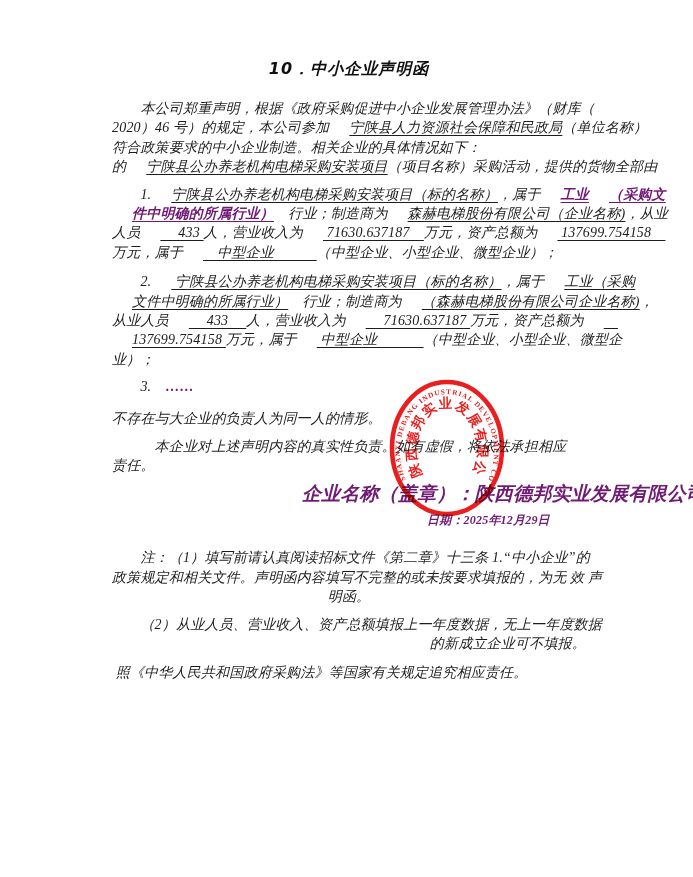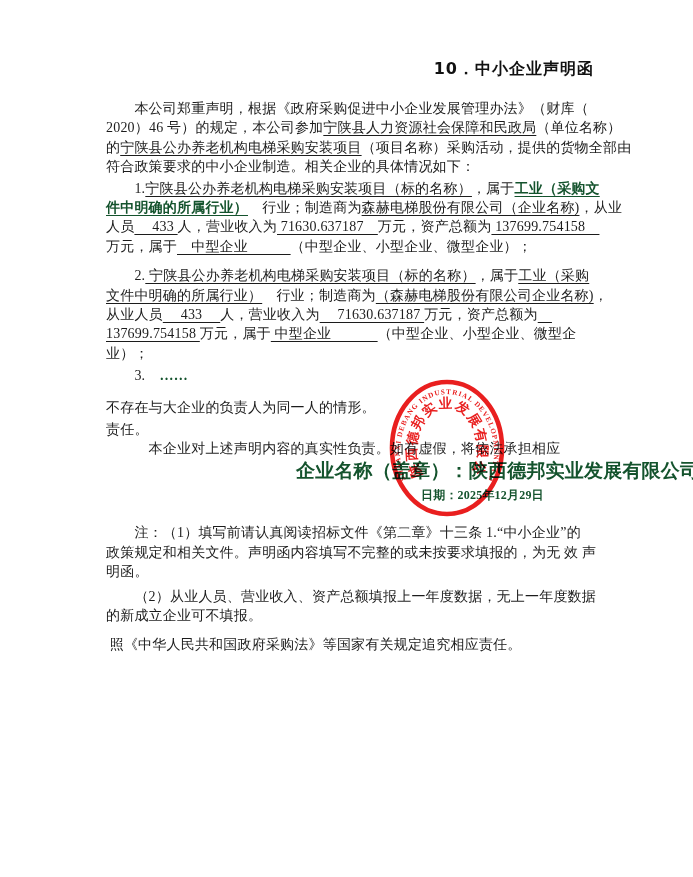--- a/index.html
+++ b/index.html
@@ -2,57 +2,58 @@
 <html><head>
 <meta charset="utf-8">
 <style>
   html,body{margin:0;padding:0;}
   body{
     width:693px;height:877px;background:#ffffff;position:relative;overflow:hidden;
     font-family:"Liberation Serif","DejaVu Serif",serif;color:#1c1c1c;
   }
   .doc{position:absolute;left:104px;top:60px;width:490px;}
   .doc-title{
-    text-align:right;font-family:"DejaVu Sans","Liberation Sans",sans-serif;
+    text-align:center;font-family:"DejaVu Sans","Liberation Sans",sans-serif;
     font-weight:bold;font-size:16px;line-height:18px;color:#111;margin-bottom:21px;
     letter-spacing:1px;
+    font-style:italic;
   }
-  .para{margin:2px;}
+  .para{margin:8px;font-style:italic;}
   .line{white-space:pre;font-size:14px;line-height:19.4px;height:19.4px;letter-spacing:0.2px;}
-  .run-u{text-decoration:underline;text-underline-offset:3px;text-decoration-thickness:1px;}
-  .run-b{font-weight:bold;color:#14532d;}
+  .run-u{text-decoration:underline;text-underline-offset:3px;text-decoration-thickness:1px;padding-left:20px;}
+  .run-b{font-weight:bold;color:#701a75;}
   
   .blk-item2{margin-top:10px;}
   .blk-three{margin-top:3px;}
   .blk-above{margin-top:13px;}
   .blk-sig{padding-left:190px;letter-spacing:0.5px;}
   .blk-sig .line{font-size:19px;}
   .blk-date{padding-left:315px;margin-top:6px;letter-spacing:2px;}
   .blk-date .line{font-size:12px;}
-  .blk-note1{margin-top:18px;}
-  .blk-note2{margin-top:5px;}
+  .blk-note1{margin-top:18px;text-align:center;}
+  .blk-note2{margin-top:5px;text-align:right;}
   .blk-note3{margin-top:10px;}
   
   .stamp{
     position:absolute;left:382px;top:372px;width:130px;height:152px;
     mix-blend-mode:multiply;opacity:0.88;pointer-events:none;z-index:5;
   }
   .stamp text{font-family:"Liberation Serif","DejaVu Serif",serif;}
 </style>
 </head>
 <body>
 
 <div class="doc">
   <div class="doc-title">10．中小企业声明函</div>
   <div id="blocks">
       <div class="para">
         <div class="line"><span class="">　　本公司郑重声明，根据《政府采购促进中小企业发展管理办法》（财库（</span></div>
         <div class="line"><span class="">2020）46 号）的规定，本公司参加</span><span class="run-u ">宁陕县人力资源社会保障和民政局</span><span class="">（单位名称）</span></div>
+        <div class="line"><span class="">符合政策要求的中小企业制造。相关企业的具体情况如下：</span></div>
         <div class="line"><span class="">的</span><span class="run-u ">宁陕县公办养老机构电梯采购安装项目</span><span class="">（项目名称）采购活动，提供的货物全部由</span></div>
-        <div class="line"><span class="">符合政策要求的中小企业制造。相关企业的具体情况如下：</span></div>
       </div>
       <div class="para">
         <div class="line"><span class="">　　1.</span><span class="run-u ">宁陕县公办养老机构电梯采购安装项目（标的名称）</span><span class="">，属于</span><span class="run-u run-b">工业</span><span class="run-u run-b">（采购文</span></div>
         <div class="line"><span class="run-u run-b">件中明确的所属行业）</span><span class="">　行业；制造商为</span><span class="run-u ">森赫电梯股份有限公司（企业名称)</span><span class="">，从业</span></div>
         <div class="line"><span class="">人员</span><span class="run-u ">　 433 </span><span class="">人，营业收入为</span><span class="run-u "> 71630.637187　</span><span class="">万元，资产总额为</span><span class="run-u "> 137699.754158　</span></div>
         <div class="line"><span class="">万元，属于</span><span class="run-u ">　中型企业　　　</span><span class="">（中型企业、小型企业、微型企业）；</span></div>
       </div>
       <div class="para blk-item2">
         <div class="line"><span class="">　　2.</span><span class="run-u "> 宁陕县公办养老机构电梯采购安装项目（标的名称）</span><span class="">，属于</span><span class="run-u ">工业（采购</span></div>
         <div class="line"><span class="run-u ">文件中明确的所属行业）</span><span class="">　行业；制造商为</span><span class="run-u ">（森赫电梯股份有限公司企业名称)</span><span class="">，</span></div>
@@ -60,22 +61,22 @@
         <div class="line"><span class="run-u ">137699.754158 </span><span class="">万元，属于</span><span class="run-u "> 中型企业　　　 </span><span class="">（中型企业、小型企业、微型企</span></div>
         <div class="line"><span class="">业）；</span></div>
       </div>
       <div class="para blk-three">
         <div class="line"><span class="">　　3.　</span><span class="run-b">……</span></div>
       </div>
       <div class="para blk-above">
         <div class="line"><span class="">不存在与大企业的负责人为同一人的情形。</span></div>
       </div>
       <div class="para">
+        <div class="line"><span class="">　　　本企业对上述声明内容的真实性负责。如有虚假，将依法承担相应</span></div>
         <div class="line"><span class="">责任。</span></div>
-        <div class="line"><span class="">　　　本企业对上述声明内容的真实性负责。如有虚假，将依法承担相应</span></div>
       </div>
       <div class="para blk-sig">
         <div class="line"><span class="run-b">企业名称（盖章）：陕西德邦实业发展有限公司</span></div>
       </div>
       <div class="para blk-date">
         <div class="line"><span class="run-b">日期：2025年12月29日</span></div>
       </div>
       <div class="para blk-note1">
         <div class="line"><span class="">　　注：（1）填写前请认真阅读招标文件《第二章》十三条 1.“中小企业”的</span></div>
         <div class="line"><span class="">政策规定和相关文件。声明函内容填写不完整的或未按要求填报的，为无 效 声</span></div>

